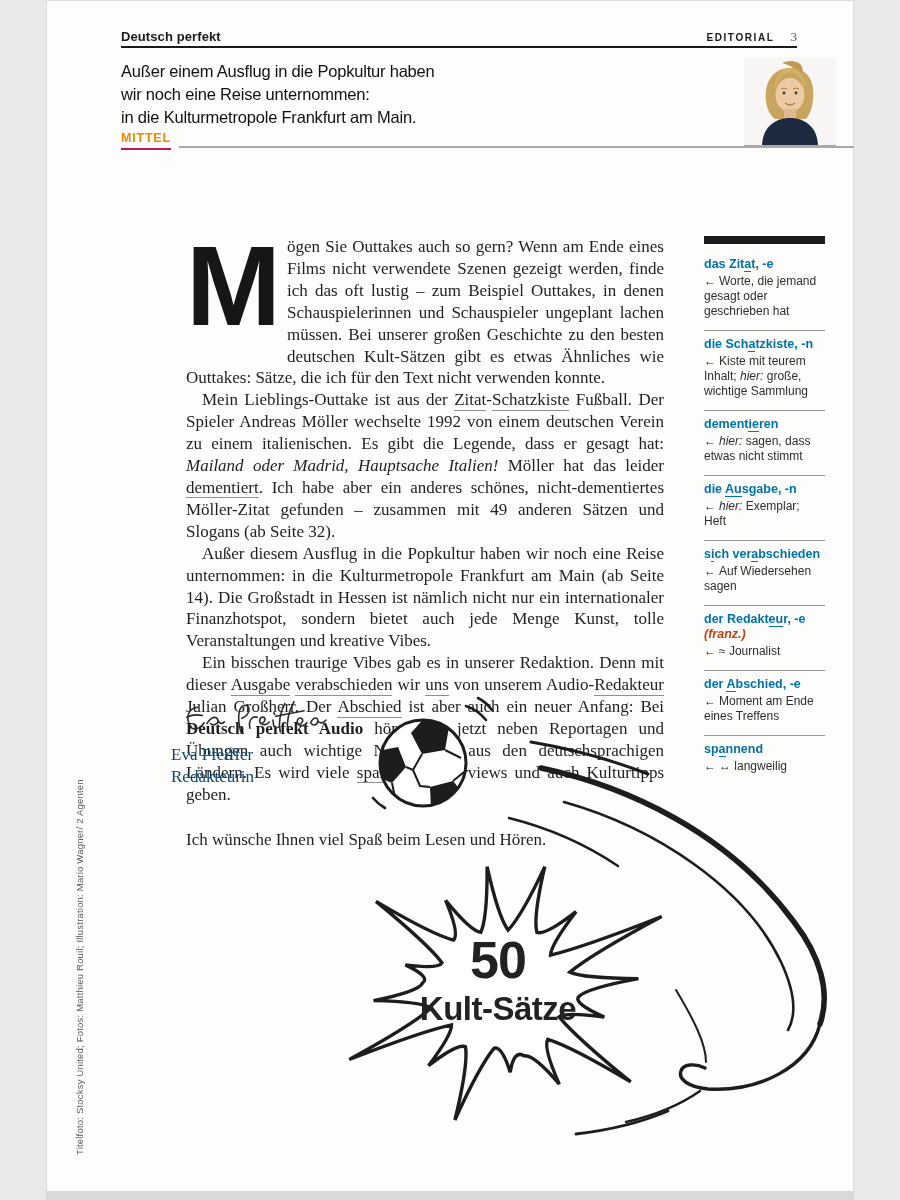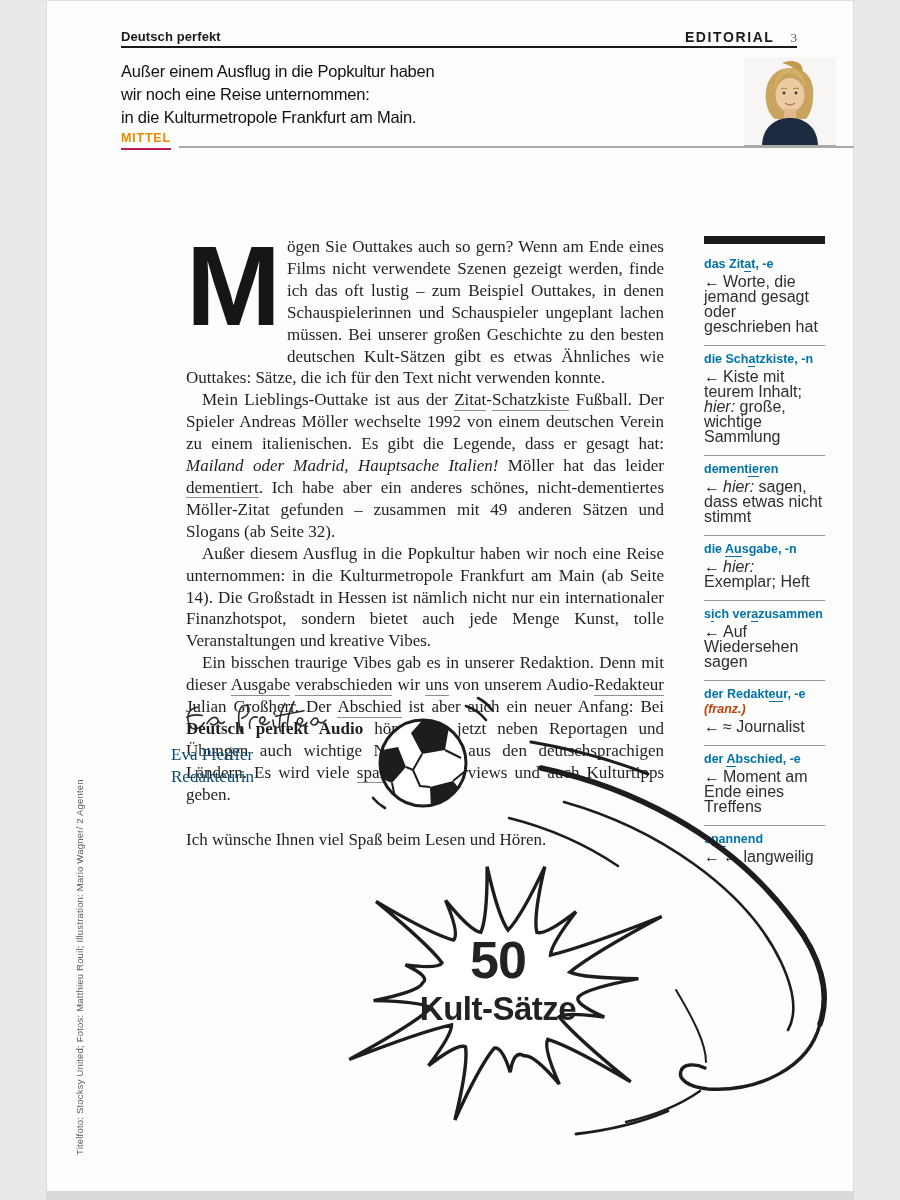--- a/index.html
+++ b/index.html
@@ -5,21 +5,21 @@
   html,body{margin:0;padding:0;background:#e9e9e9;}
   .page{
     position:relative; width:808px; height:1200px; margin:0 auto;
     background:#fdfdfc; overflow:hidden;
     font-family:"Liberation Sans",sans-serif; color:#1a1a1a;
     box-shadow:0 0 0 1px #ddd inset;
   }
   
   .brand{position:absolute;left:75px;top:29px;font-size:13px;font-weight:700;letter-spacing:.1px;}
   .hdr-right{position:absolute;right:57px;top:29px;display:flex;align-items:baseline;gap:16px;}
-  .hdr-section{font-size:14px;font-weight:700;letter-spacing:1.6px;}
+  .hdr-section{font-size:10px;font-weight:700;letter-spacing:1.6px;}
   .hdr-page{font-size:13px;color:#555;font-family:"Liberation Serif",serif;}
   .hdr-rule{position:absolute;left:75px;right:57px;top:46px;height:2px;background:#1a1a1a;}
   
   .intro{position:absolute;left:75px;top:60px;font-size:16.5px;line-height:23px;font-weight:400;letter-spacing:-.2px;color:#111;}
   .level{position:absolute;left:75px;top:131px;color:#ee8a00;font-size:12.5px;font-weight:700;letter-spacing:.8px;border-bottom:2px solid #be185d;padding-bottom:3px;}
   .sub-rule{position:absolute;left:133px;top:146px;width:710px;height:1.5px;background:#a9a9a9;}
   
   .portrait{position:absolute;left:698px;top:57px;width:92px;height:90px;}
   
   .article{position:absolute;left:140px;top:236px;width:478px;
@@ -37,21 +37,21 @@
   .sig-svg{position:absolute;left:138px;top:697px;}
   .sig-name{position:absolute;left:125px;top:744px;font-family:"Liberation Serif",serif;font-size:17px;line-height:22px;color:#0c4a6e;}
   
   .glossary{position:absolute;left:658px;top:236px;width:121px;}
   .g-bar{height:8px;background:#1c1c1c;margin-bottom:7px;}
   .g-entry{border-bottom:1px solid #999;padding:6px 0 11px 0;}
   .g-entry:last-child{border-bottom:none;}
   .g-term{font-size:12.5px;font-weight:700;color:#0073a8;line-height:15px;margin:0 0 2px 0;}
   .g-term .s-u{border-bottom:1.5px solid #0073a8;}
   .g-term .s-n{color:#c2410c;font-style:italic;font-weight:700;}
-  .g-def{font-size:16px;line-height:15px;color:#2e2e2e;}
+  .g-def{font-size:12px;line-height:15px;color:#2e2e2e;}
   .g-arrow{font-weight:700;margin-right:3px;color:#1a1a1a;}
   .g-def .s-i{font-style:italic;}
   
   .illus{position:absolute;left:280px;top:690px;}
   .badge-num{font-family:"Liberation Sans",sans-serif;font-weight:700;font-size:52px;letter-spacing:-1px;fill:#222;}
   .badge-txt{font-family:"Liberation Sans",sans-serif;font-weight:700;font-size:33px;letter-spacing:-.5px;fill:#222;}
   
   .credits{position:absolute;left:28px;top:800px;height:355px;
     writing-mode:vertical-rl;transform:rotate(180deg);
     font-size:9.5px;color:#5a5a5a;letter-spacing:.2px;white-space:nowrap;}
@@ -133,21 +133,21 @@
         </div>
         <div class="g-entry">
           <div class="g-term"><span>dement</span><span class="s-u">ie</span><span>ren</span></div>
           <div class="g-def"><span class="g-arrow">←</span><span class="s-i">hier:</span><span> sagen, dass etwas nicht stimmt</span></div>
         </div>
         <div class="g-entry">
           <div class="g-term"><span>die </span><span class="s-u">Au</span><span>sgabe, -n</span></div>
           <div class="g-def"><span class="g-arrow">←</span><span class="s-i">hier:</span><span> Exemplar; Heft</span></div>
         </div>
         <div class="g-entry">
-          <div class="g-term"><span>s</span><span class="s-u">i</span><span>ch ver</span><span class="s-u">a</span><span>zusammen</span></div>
+          <div class="g-term"><span>s</span><span class="s-u">i</span><span>ch ver</span><span class="s-u">a</span><span>bschieden</span></div>
           <div class="g-def"><span class="g-arrow">←</span><span>Auf Wiedersehen sagen</span></div>
         </div>
         <div class="g-entry">
           <div class="g-term"><span>der Redakt</span><span class="s-u">eu</span><span>r, -e </span><span class="s-n">(franz.)</span></div>
           <div class="g-def"><span class="g-arrow">←</span><span>≈ Journalist</span></div>
         </div>
         <div class="g-entry">
           <div class="g-term"><span>der </span><span class="s-u">A</span><span>bschied, -e</span></div>
           <div class="g-def"><span class="g-arrow">←</span><span>Moment am Ende eines Treffens</span></div>
         </div>

